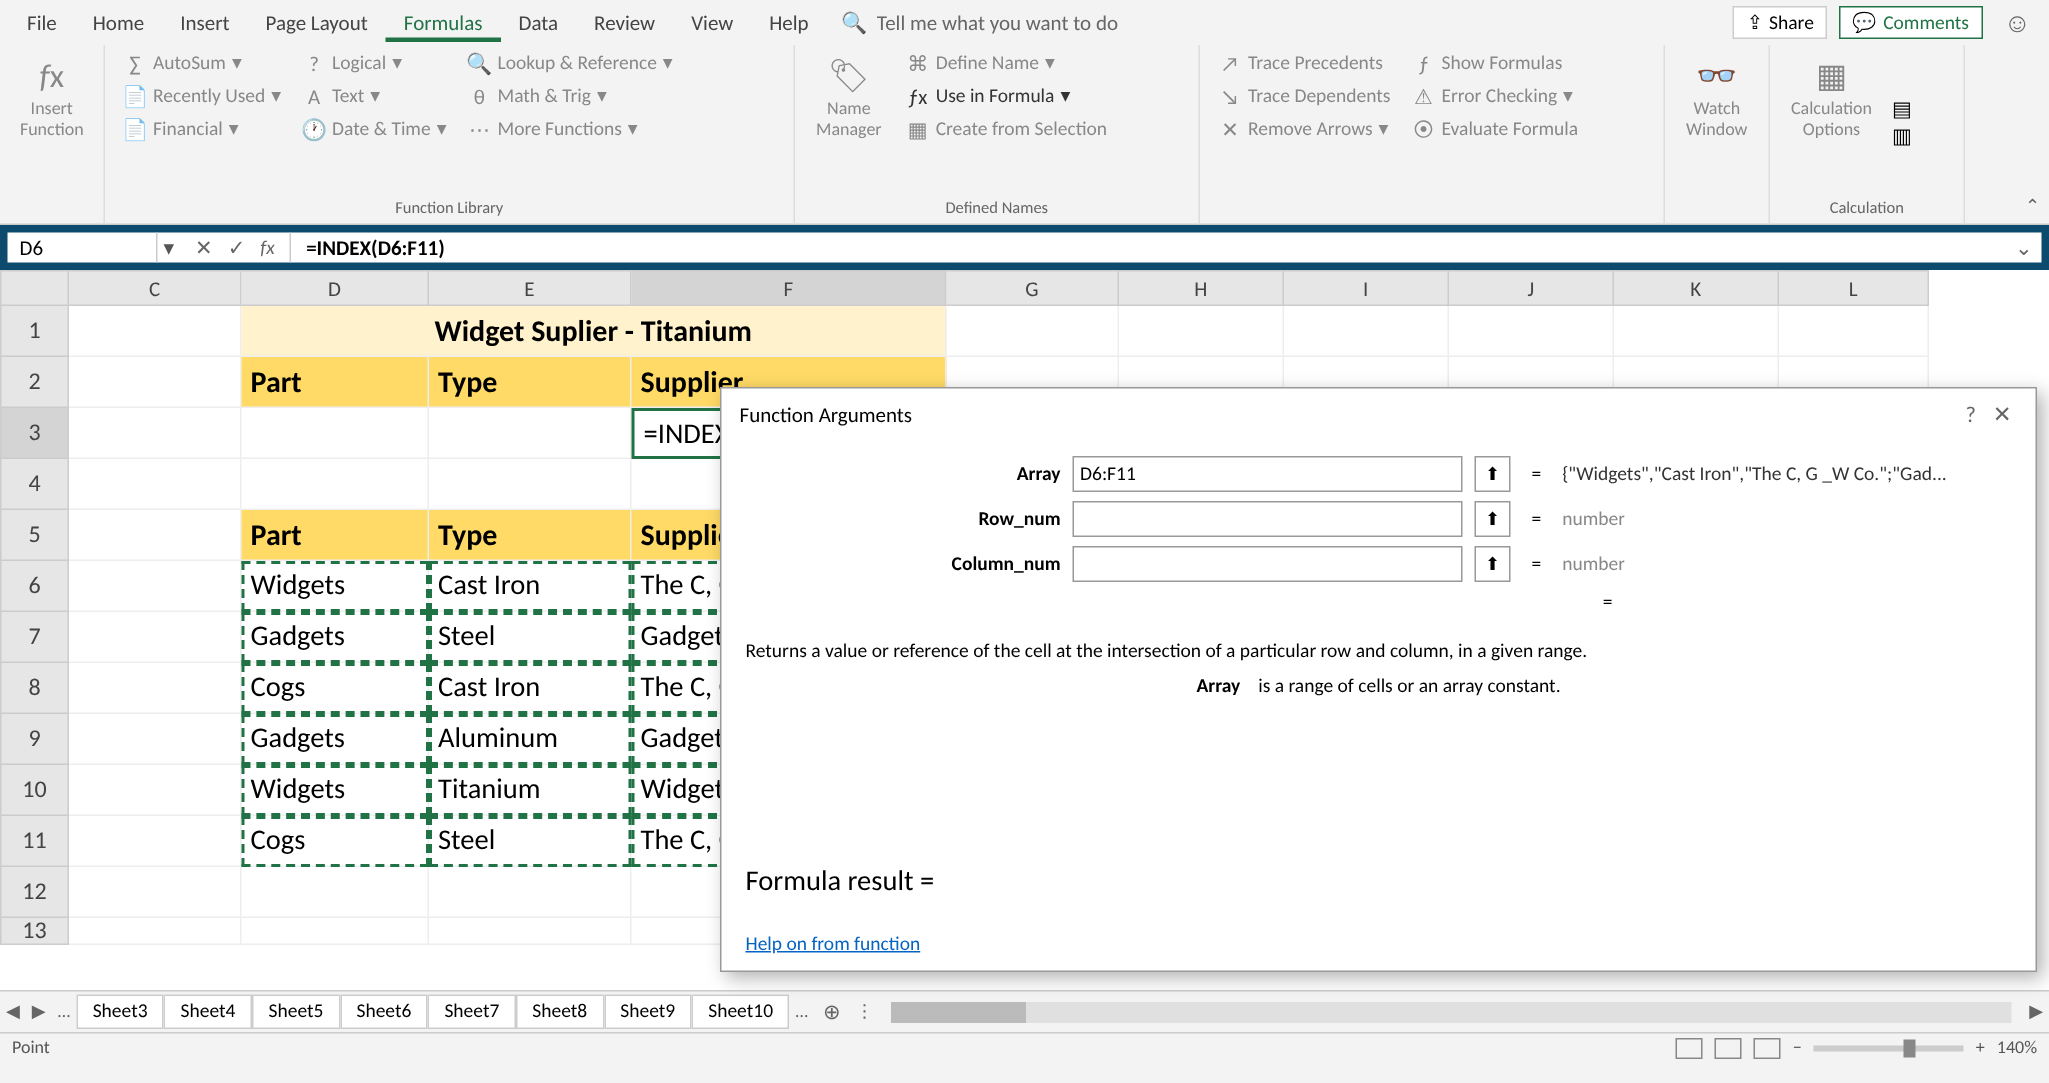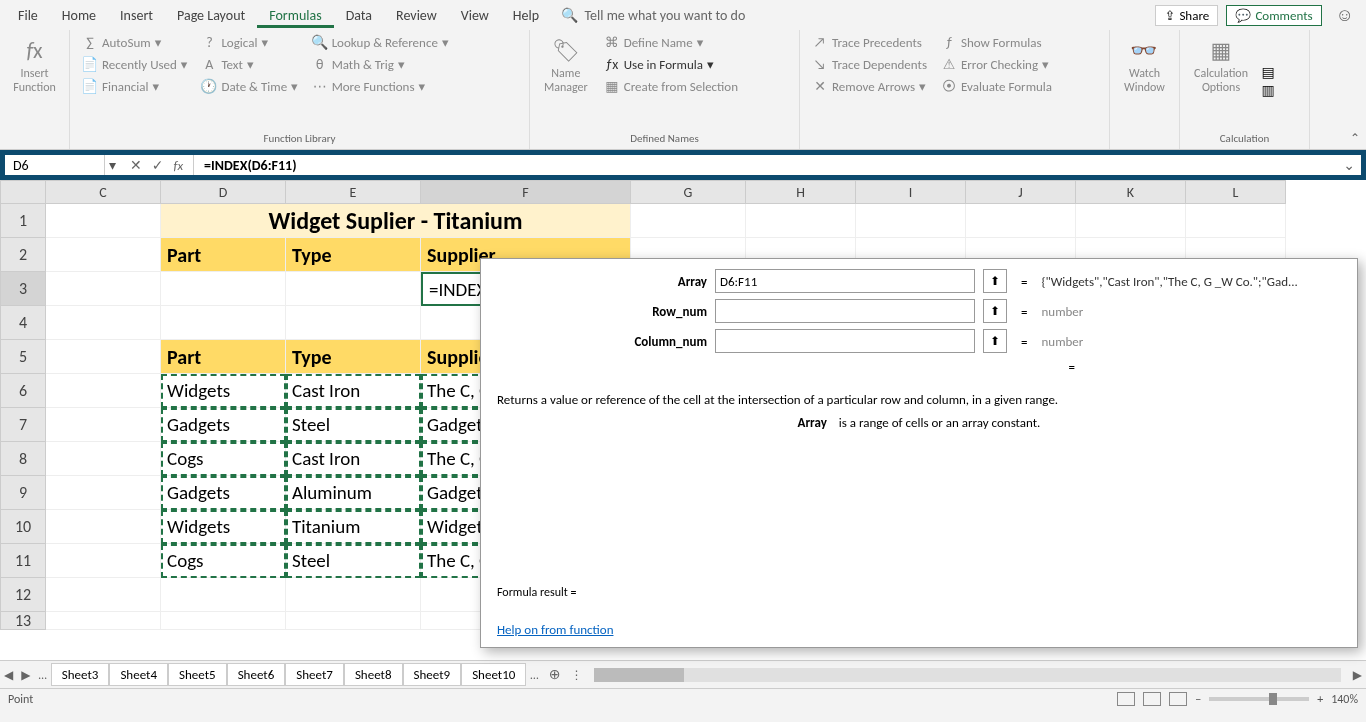--- a/index.html
+++ b/index.html
@@ -37,21 +37,21 @@
   .sheet-area { position: relative; height: 480px; background: #fff; }
   .col-headers { display: flex; height: 24px; }
   .corner { width: 46px; background: #e6e6e6; border: 1px solid #ccc; }
   .col-header { background: #e6e6e6; border: 1px solid #ccc; border-left: none; text-align: center; font-size: 14px; color: #444; display: flex; align-items: center; justify-content: center; }
   .col-header.selected { background: #d4d4d4; }
   .row { display: flex; height: 34px; }
   .row-header { width: 46px; background: #e6e6e6; border: 1px solid #ccc; border-top: none; text-align: center; font-size: 16px; color: #444; display: flex; align-items: center; justify-content: center; }
   .row-header.selected { background: #d4d4d4; }
   .cell { border: 1px solid #eee; border-top: none; border-left: none; padding: 2px 6px; font-size: 19px; display: flex; align-items: center; overflow: hidden; white-space: nowrap; }
   .hdr-yellow { background: #ffda66; font-weight: bold; font-size: 20px; }
-  .hdr-light { background: #fff2cc; font-weight: bold; font-size: 24px; text-align: center; justify-content: center; }
+  .hdr-light { background: #fff2cc; font-weight: bold; font-size: 20px; text-align: center; justify-content: center; }
   .active-cell { border: 2px solid #217346 !important; }
   .marching { outline: 2px dashed #217346; outline-offset: -2px; }
 
   .sheet-tabs { height: 28px; display: flex; align-items: center; background: #f3f3f3; border-top: 1px solid #ccc; position: relative; }
   .sheet-nav { padding: 0 4px; color: #666; cursor: pointer; font-size: 12px; }
   .sheet-tab { padding: 3px 10px; background: #fff; border: 1px solid #ccc; font-size: 13px; cursor: pointer; }
   .sheet-add { padding: 0 6px; color: #666; cursor: pointer; }
   .sheet-scroll { flex: 1; height: 14px; margin: 0 8px; background: #e0e0e0; position: relative; }
   .sheet-scroll-thumb { position: absolute; height: 100%; background: #bbb; }
 
@@ -73,21 +73,21 @@
   .arg-eq { padding: 0 6px; }
   .arg-result { color: #888; white-space: nowrap; overflow: hidden; text-overflow: ellipsis; max-width: 280px; }
   .arg-result.literal { color: #333; }
   .dialog-desc { margin: 18px 0 8px 0; font-size: 13px; }
   .dialog-arg-desc { display: flex; gap: 12px; margin: 8px 0 16px 0; justify-content: center; }
   .dialog-footer { display: flex; align-items: center; justify-content: space-between; padding: 10px 16px; position: absolute; bottom: 0; left: 0; right: 0; }
   .help-link { color: #0563c1; text-decoration: underline; cursor: pointer; }
   .dlg-buttons { display: flex; gap: 12px; }
   .dlg-btn { width: 110px; padding: 4px 0; border: 1px solid #999; background: #e1e1e1; cursor: pointer; text-align: center; }
   .dlg-btn.primary { border: 2px solid #2a6fc5; background: #e5f0ff; }
-  .formula-result-row { position: absolute; bottom: 48px; left: 16px; font-size: 12px; }
+  .formula-result-row { position: absolute; bottom: 48px; left: 16px; font-size: 19px; }
 </style>
 </head>
 <body>
 
 <div class="menubar">
   <div class="menubar-item">File</div>
   <div class="menubar-item">Home</div>
   <div class="menubar-item">Insert</div>
   <div class="menubar-item">Page Layout</div>
   <div class="menubar-item active">Formulas</div>
@@ -493,20 +493,27 @@
     <span>−</span>
     <div class="zoom-slider">
         <div class="zoom-thumb" style="left:60px"></div>
       </div>
     <span>+</span>
     <span>140%</span>
   </div>
 </div>
 
 <div class="dialog">
+  <div class="dialog-title">
+    <span>Function Arguments</span>
+    <div>
+      <span class="dialog-help">?</span>
+      <span class="dialog-close">✕</span>
+    </div>
+  </div>
   <div class="dialog-body">
     <div class="arg-row">
       <div class="arg-label">Array</div>
       <input class="arg-input" value="D6:F11" style="">
       <div class="range-picker">⬆</div>
       <span class="arg-eq">=</span>
       <span class="arg-result literal">{"Widgets","Cast Iron","The C, G _W Co.";"Gad...</span>
     </div>
     <div class="arg-row">
       <div class="arg-label">Row_num</div>

